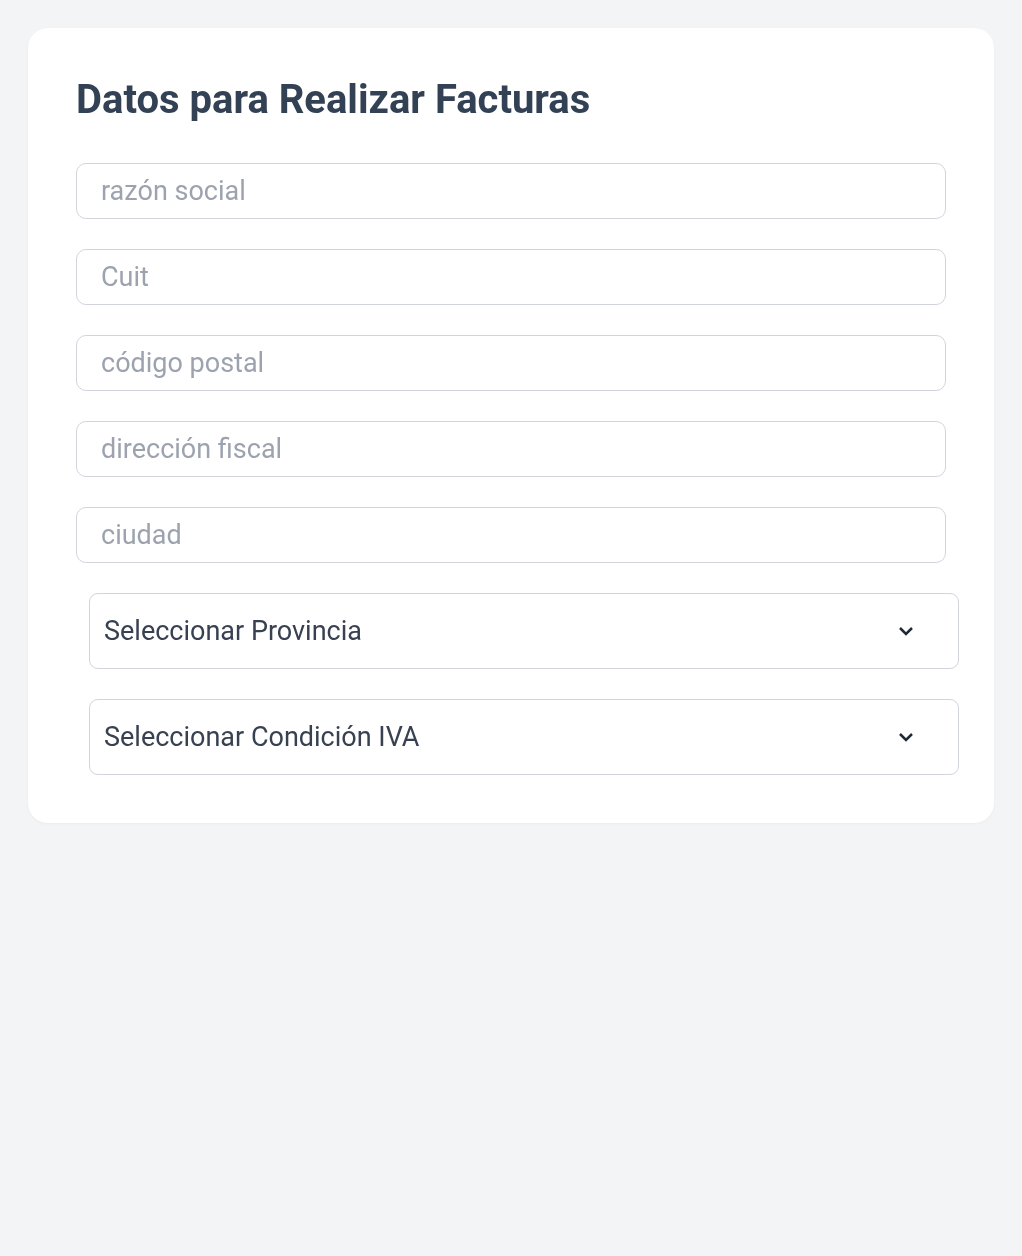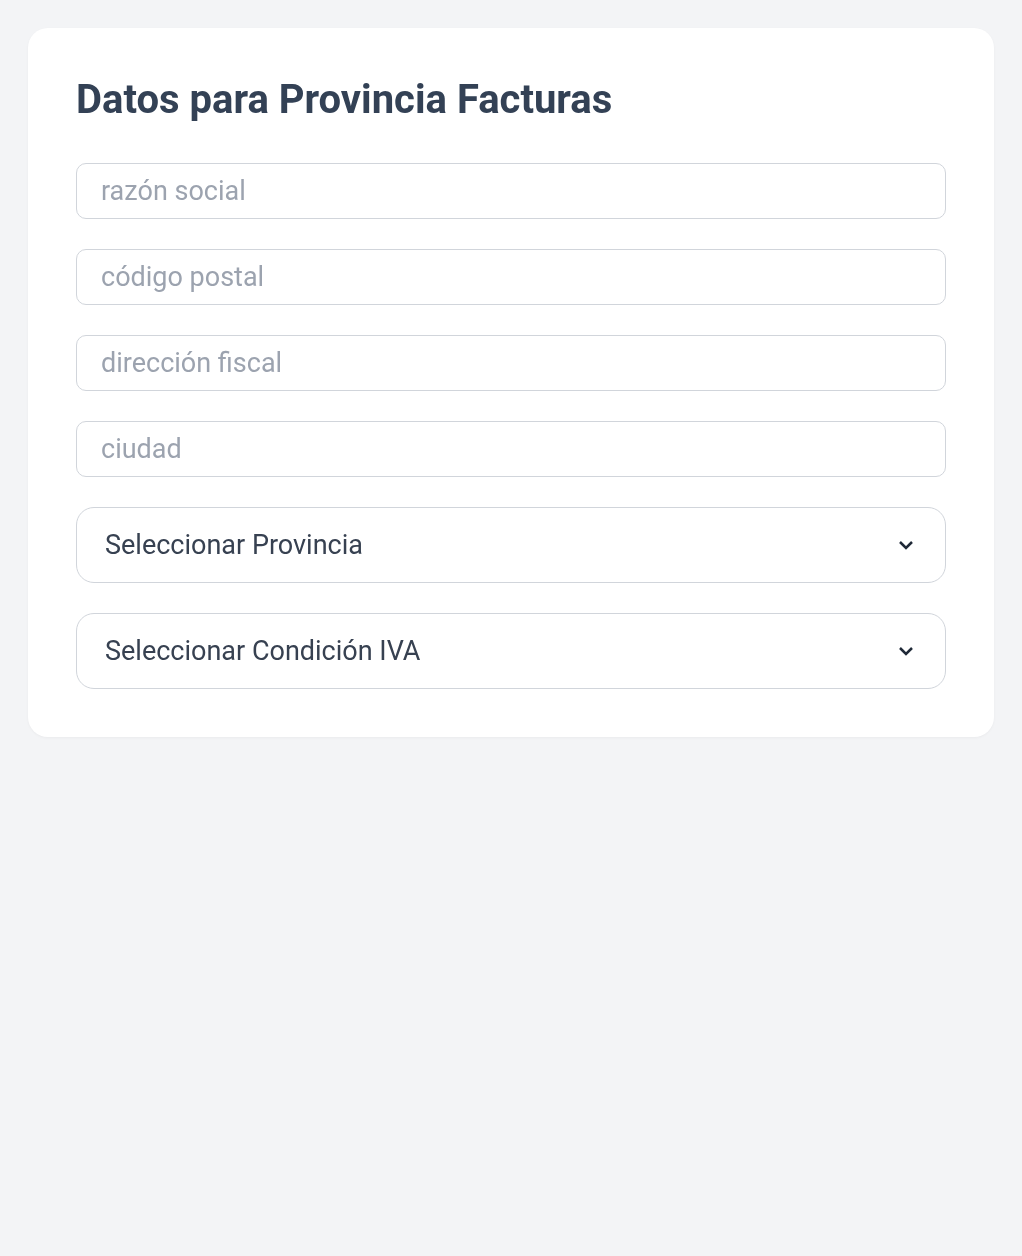--- a/index.html
+++ b/index.html
@@ -46,30 +46,31 @@
     color: #9ca3af;
   }
   .select-wrapper {
     position: relative;
     width: 100%;
   }
   .select-input {
     width: 100%;
     height: 76px;
     border: 1px solid #d1d5db;
-    border-radius: 18px;
+    border-radius: 9px;
     font-size: 27px;
-    padding: 0 28px;
+    padding: 0 14px;
     color: #374151;
     font-family: inherit;
     background-color: #ffffff;
     appearance: none;
     -webkit-appearance: none;
     -moz-appearance: none;
     cursor: pointer;
+    margin-left: 13px;
   }
   .chevron-icon {
     position: absolute;
     right: 28px;
     top: 50%;
     transform: translateY(-50%);
     pointer-events: none;
     width: 24px;
     height: 24px;
   }
@@ -78,26 +79,29 @@
     height: 100%;
     stroke: #1f2937;
     stroke-width: 2.5;
     fill: none;
   }
 </style>
 </head>
 <body>
 
 <div class="card">
-  <h1 class="title">Datos para Provincia Facturas</h1>
+  <h1 class="title">Datos para Realizar Facturas</h1>
 
   <div class="form-group">
     <input type="text" class="text-input" placeholder="razón social" style="">
   </div>
 
+  <div class="form-group">
+    <input type="text" class="text-input" placeholder="Cuit" style="">
+  </div>
 
 
 
   <div class="form-group">
     <input type="text" class="text-input" placeholder="código postal" style="">
   </div>
 
   <div class="form-group">
     <input type="text" class="text-input" placeholder="dirección fiscal" style="">
   </div>

